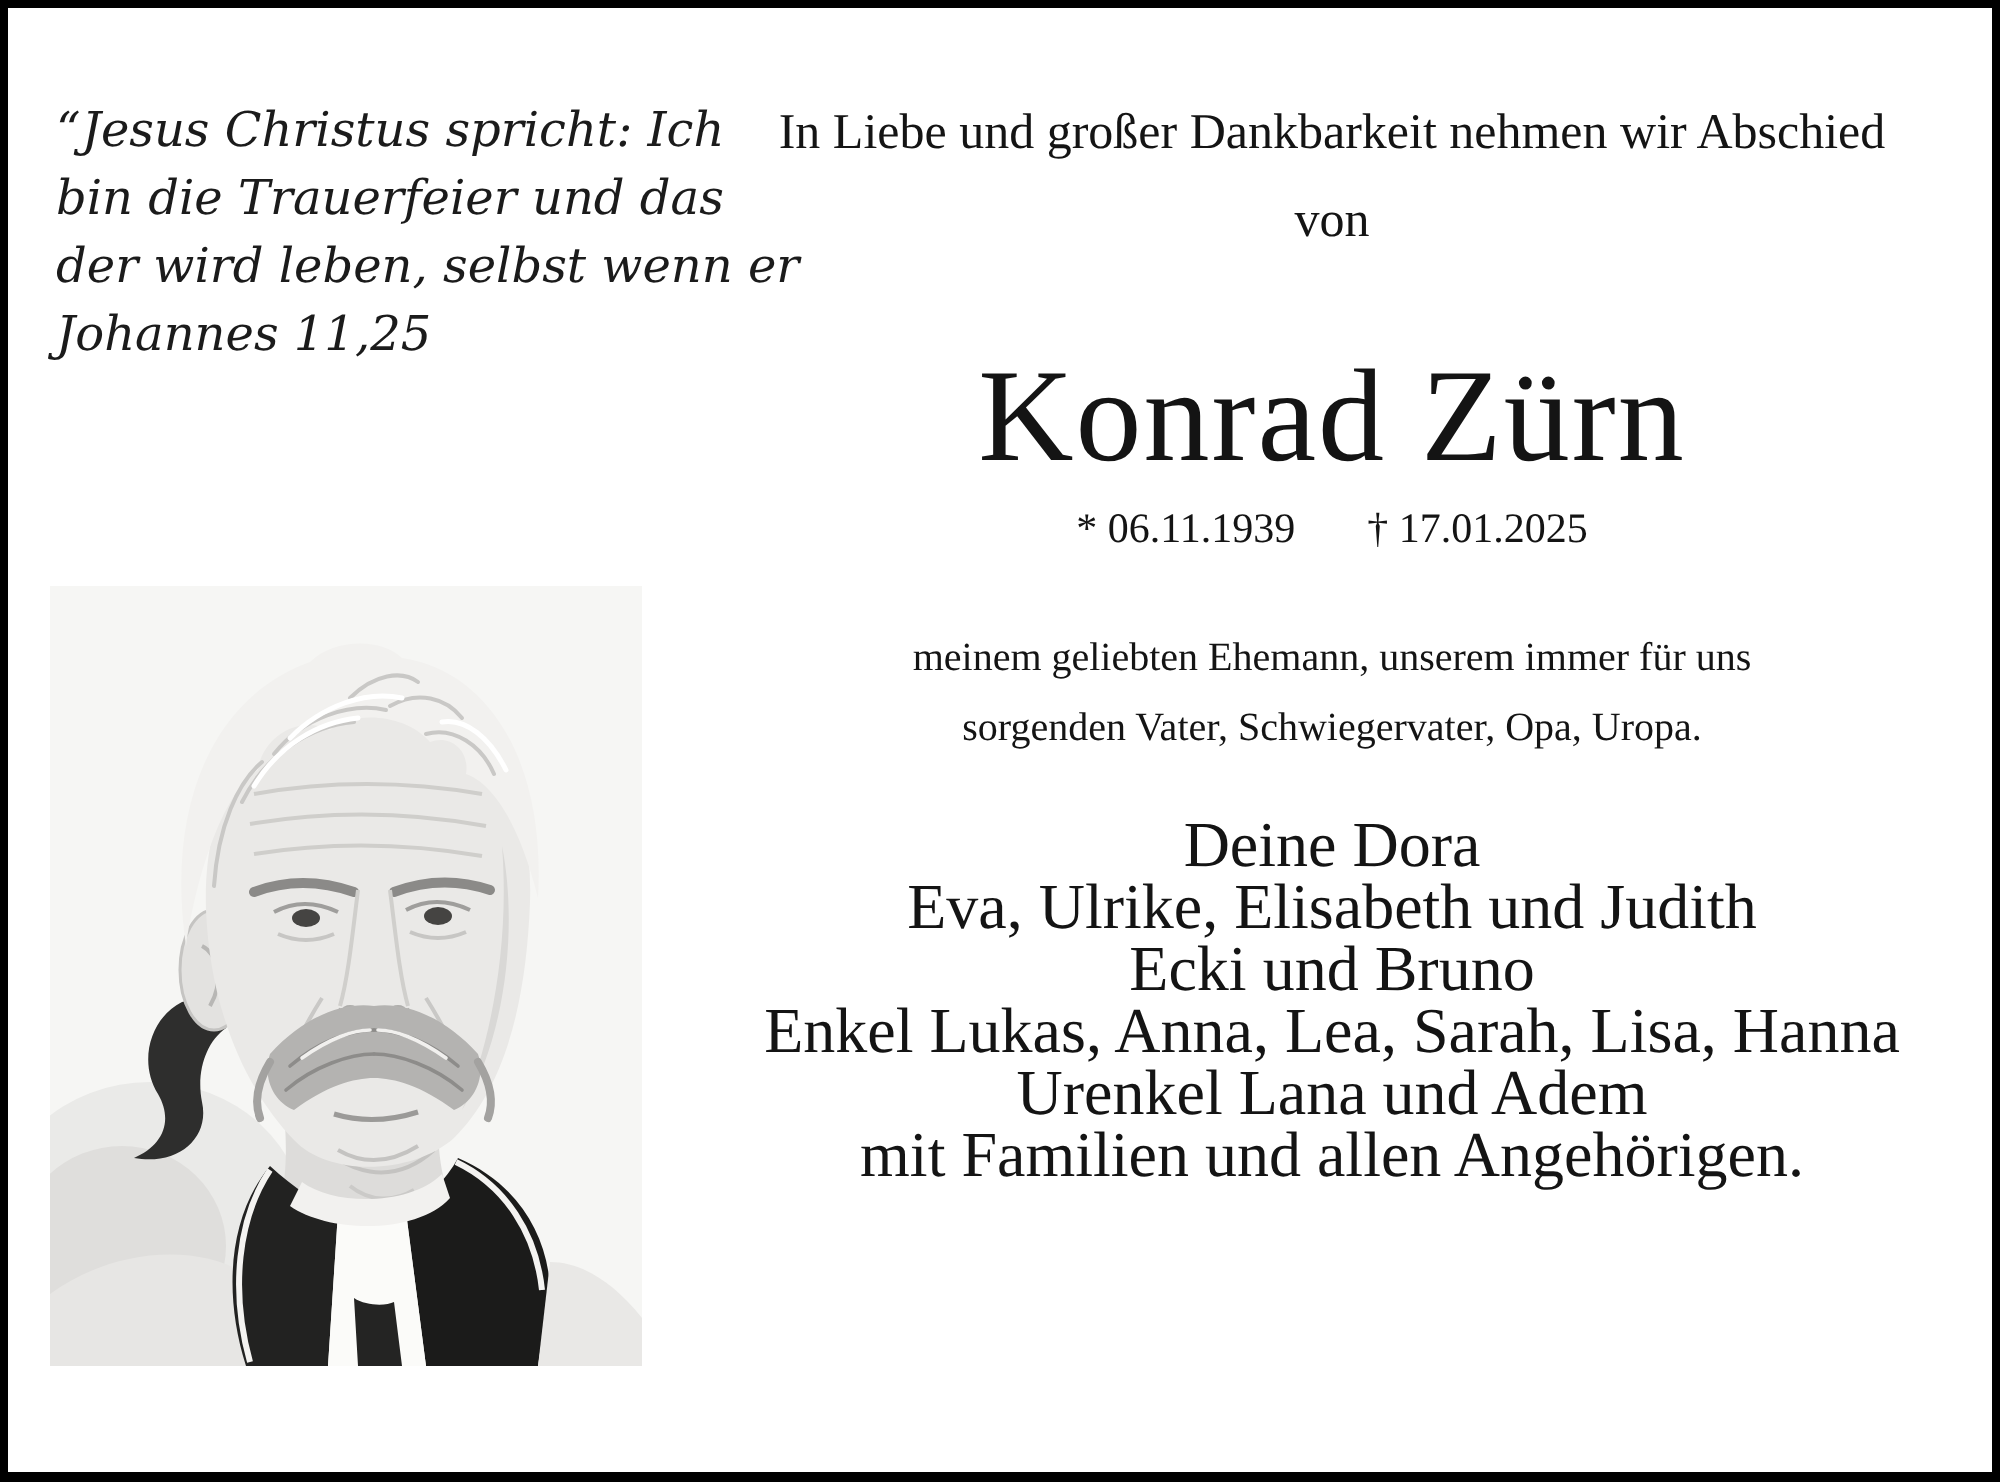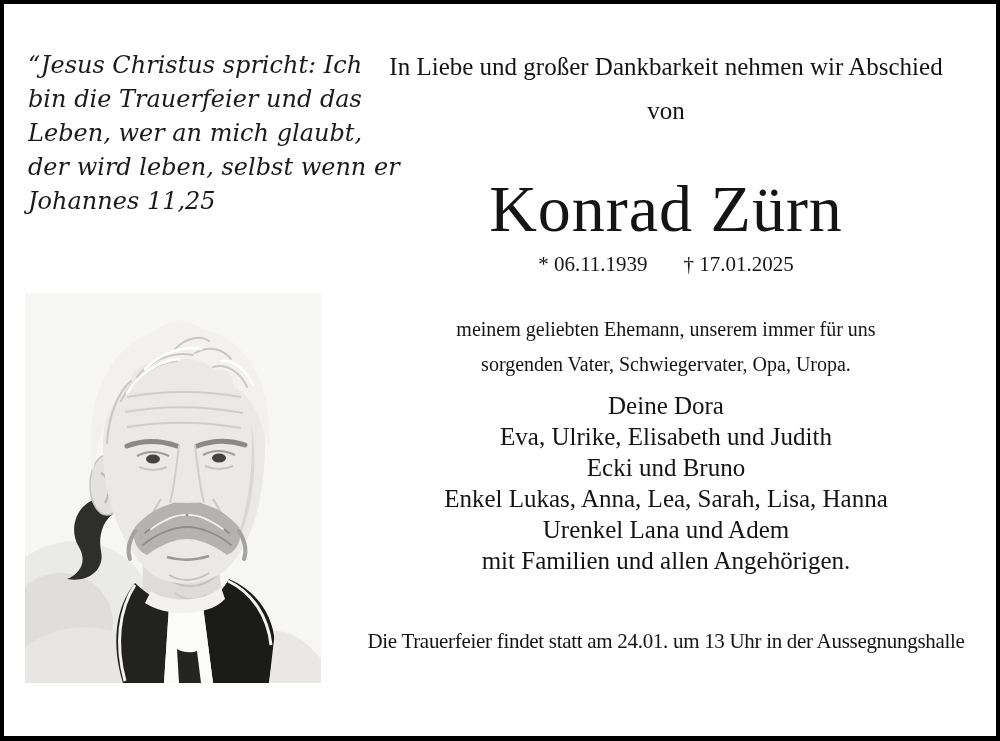--- a/index.html
+++ b/index.html
@@ -49,33 +49,32 @@
     text-align: center;
   }
   .right-col > div { position: absolute; width: 100%; }
 
   .intro-line   { top: 46px;  font-size: 25px; line-height: 34px; white-space: nowrap; }
   .intro-von    { top: 90px;  font-size: 25px; line-height: 34px; }
   .deceased-name{ top: 172px; font-size: 66px; line-height: 66px; letter-spacing: 1px; }
   .dates        { top: 248px; font-size: 21px; line-height: 24px; }
   .dates .birth { margin-right: 36px; }
   .dedication   { top: 308px; font-size: 20px; line-height: 35px; white-space: nowrap; }
-  .mourners     { top: 386px; font-size: 25px; line-height: 31px; white-space: nowrap; }
+  .mourners     { top: 403px; font-size: 32px; line-height: 31px; white-space: nowrap; }
   .funeral      { top: 622px; font-size: 21px; line-height: 30px; white-space: nowrap; letter-spacing: -0.3px; }
   .funeral .bold { font-weight: bold; }
 </style>
 </head>
 <body>
 
 <div class="card">
 
   <div class="quote">
     <div>“Jesus Christus spricht: Ich</div>
     <div>bin die Trauerfeier und das</div>
-    <div>Leben, wer an mich glaubt,</div>
     <div>der wird leben, selbst wenn er</div>
     <div>Johannes 11,25</div>
   </div>
 
   <div class="photo-wrap">
     <svg viewBox="0 0 296 390" width="296" height="390" role="img">
       <rect width="296" height="390" fill="#f6f6f4"></rect>
 
       <ellipse cx="50" cy="320" rx="78" ry="72" fill="#eaeae8"></ellipse>
       <ellipse cx="36" cy="330" rx="52" ry="50" fill="#dfdedc"></ellipse>
@@ -174,17 +173,16 @@
     </div>
     <div class="mourners">
       <div>Deine Dora</div>
       <div>Eva, Ulrike, Elisabeth und Judith</div>
       <div>Ecki und Bruno</div>
       <div>Enkel Lukas, Anna, Lea, Sarah, Lisa, Hanna</div>
       <div>Urenkel Lana und Adem</div>
       <div>mit Familien und allen Angehörigen.</div>
     </div>
     <div class="funeral">
-      <div>Die Trauerfeier findet statt am 24.01. um 13 Uhr in der Aussegnungshalle</div>
     </div>
   </div>
 
 </div>
 
 </body></html>

